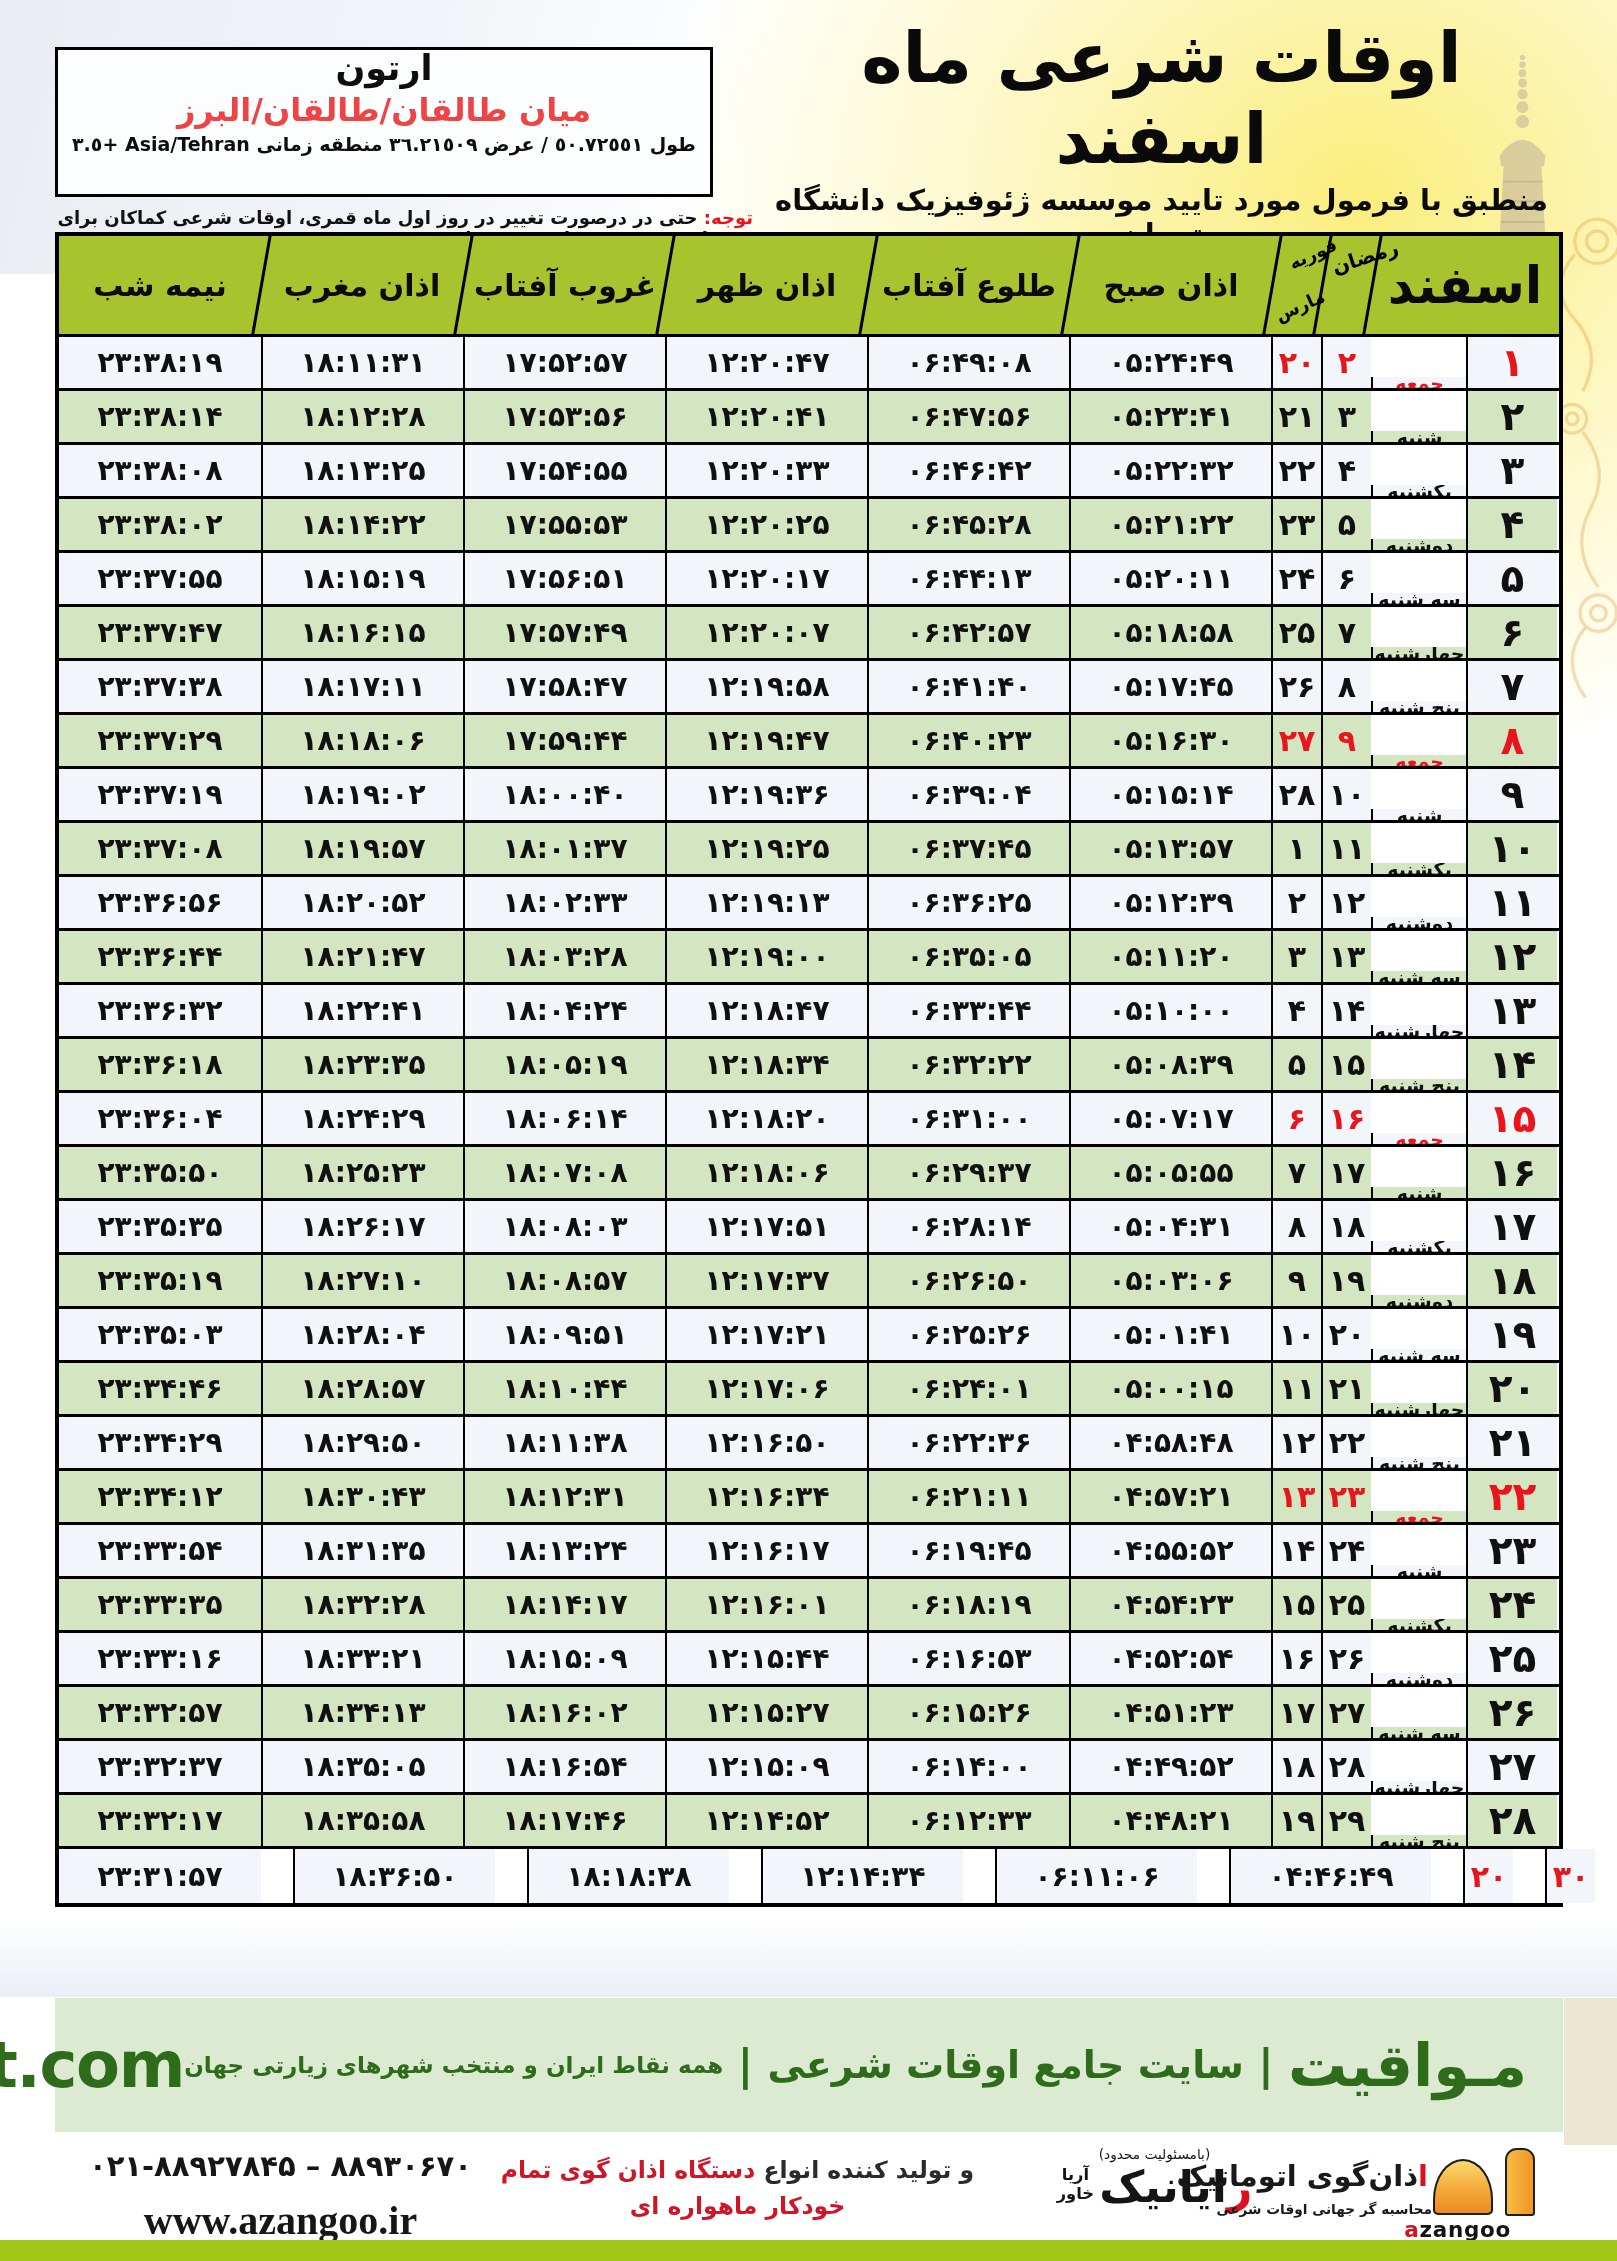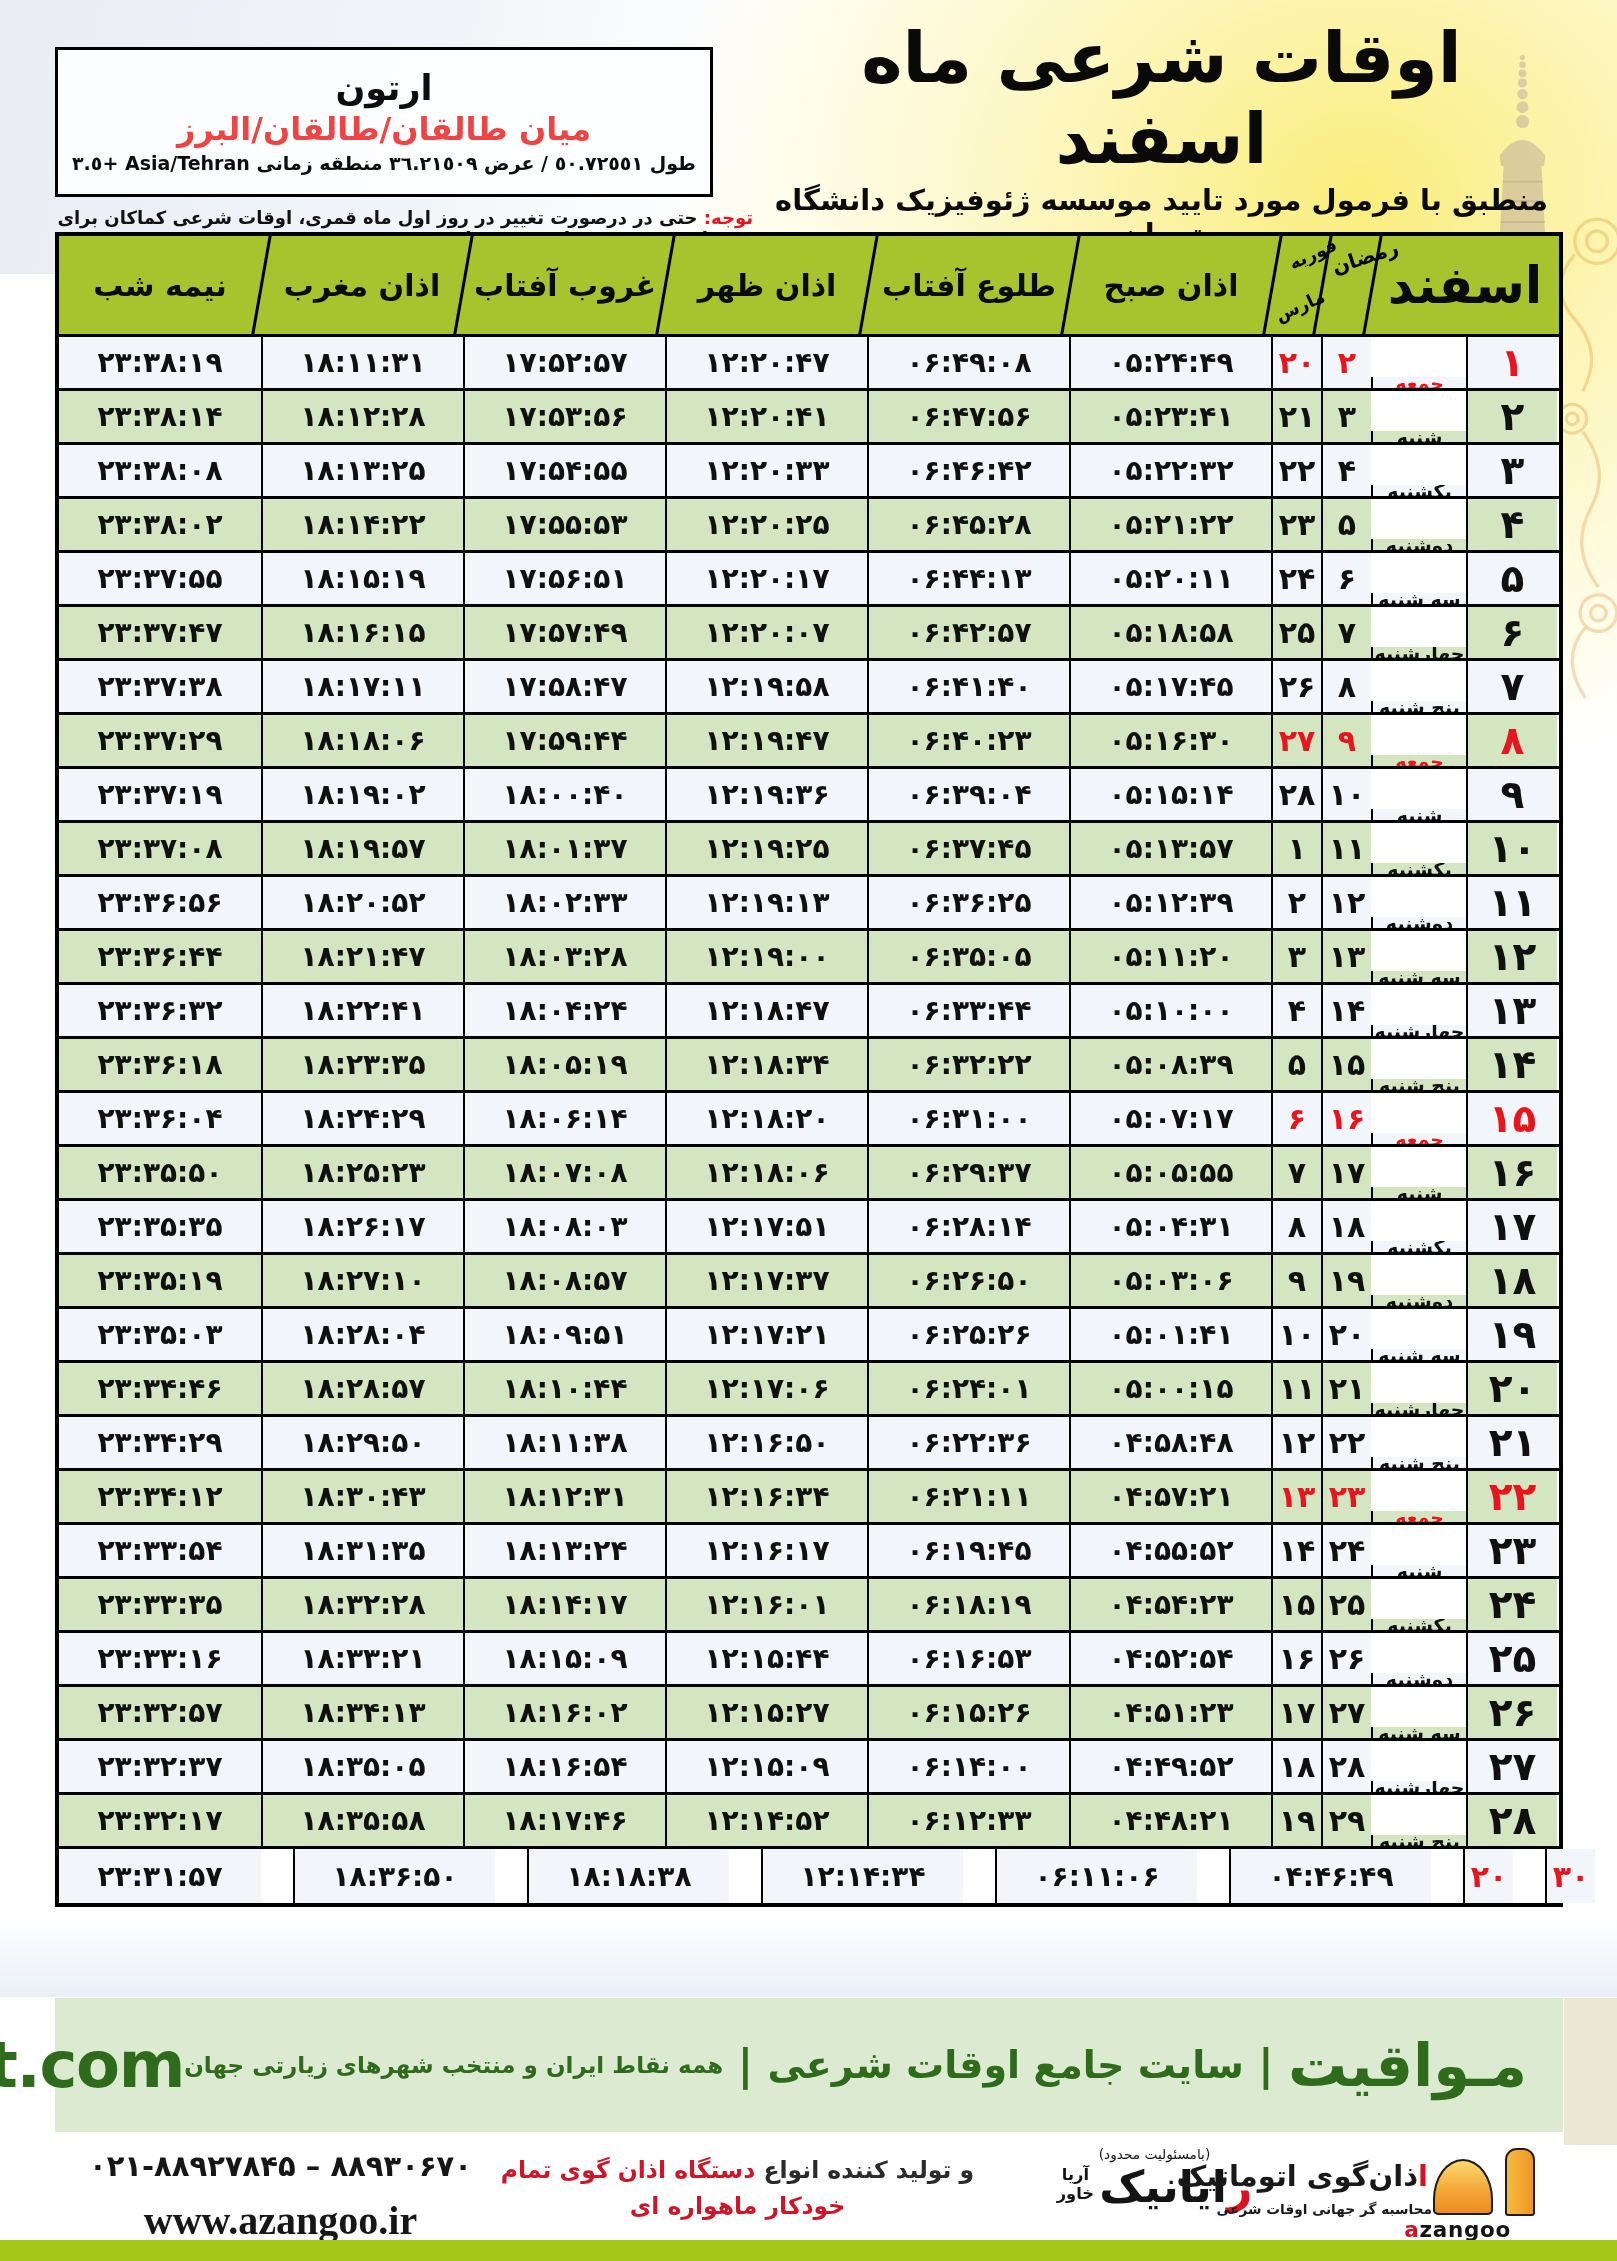--- a/index.html
+++ b/index.html
@@ -9,21 +9,21 @@
   .glow-tr{position:absolute;right:0;top:0;width:926px;height:750px;
     background:radial-gradient(ellipse at 72% 26%, rgba(249,233,92,.8) 0%, rgba(252,243,166,.55) 42%, rgba(255,252,232,0) 74%);}
   .shade-tl{position:absolute;left:0;top:0;width:816px;height:274px;
     background:linear-gradient(104deg,#e9edf3 0%,#f1f4f8 50%,rgba(255,255,255,0) 88%);}
   .skyline{position:absolute;left:0;top:1917px;width:1618px;height:80px;
     background:linear-gradient(180deg,rgba(231,238,245,0) 0%,rgba(222,231,240,.65) 100%);}
   .minaret{position:absolute;left:1467px;top:51px;opacity:.55;}
   .swirls{position:absolute;left:1520px;top:163px;opacity:.5;}
   
   .loc-box{position:absolute;left:55px;top:47px;width:652px;height:144px;border:3.9px solid #000;
-    background:rgba(253,254,255,.92);display:flex;flex-direction:column;align-items:center;justify-content:center;gap:3.9px;}
+    background:rgba(253,254,255,.92);display:flex;flex-direction:column;align-items:center;justify-content:flex-start;gap:3.9px;}
   .loc-city{font-size:35px;font-weight:bold;color:#0d0d0d;line-height:1.05;}
   .loc-region{font-size:32px;font-weight:bold;color:#ef4444;}
   .loc-coords{font-size:19px;font-weight:bold;color:#0d0d0d;direction:rtl;}
   .title-block{position:absolute;left:744px;top:18px;width:835px;text-align:center;color:#0a0a0a;}
   .main-title{font-size:70px;font-weight:bold;line-height:1.15;margin:0;}
   .sub-title{font-size:29px;font-weight:bold;margin-top:3.9px;}
   .dates-line{font-size:25px;font-weight:bold;margin-top:9px;direction:rtl;}
   .note-line{position:absolute;left:55px;top:207px;width:698px;direction:rtl;text-align:right;
     font-size:18px;font-weight:bold;color:#111;}
   .note-line .red{color:#e8111c;}

